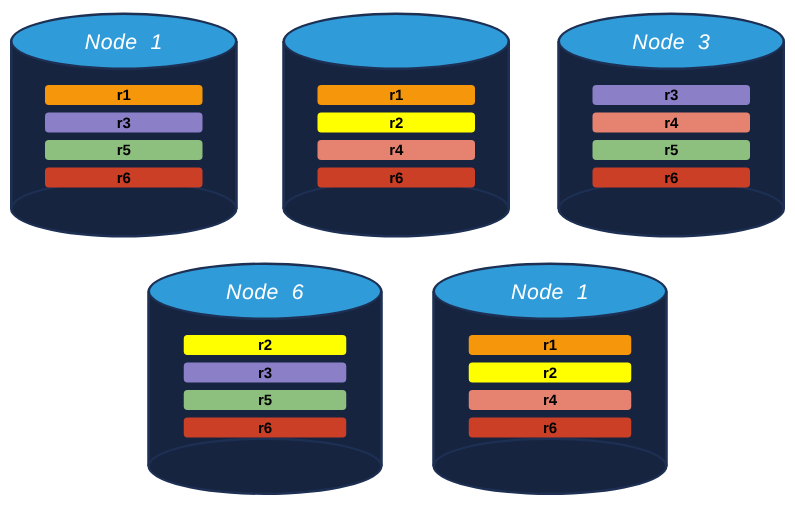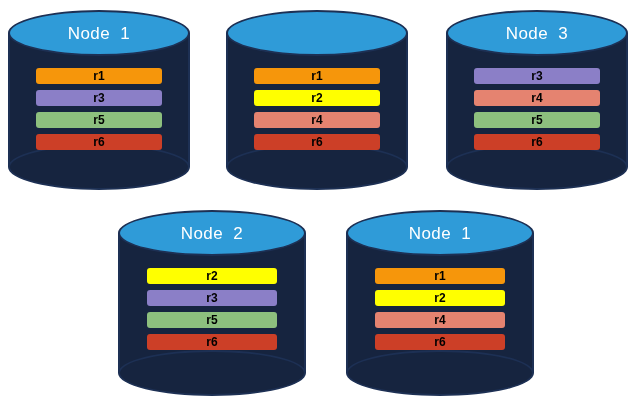--- a/index.html
+++ b/index.html
@@ -57,20 +57,21 @@
     left: 0;
     width: 100%;
     text-align: center;
     color: #ffffff;
     font-size: 17px;
     font-weight: 400;
     letter-spacing: 0.4px;
     white-space: pre;
     z-index: 4;
     font-family: "Liberation Sans", sans-serif;
+    font-style: italic;
   }
   .replicas {
     position: absolute;
     left: 0;
     width: 100%;
     z-index: 5;
     display: flex;
     flex-direction: column;
     border-radius: 17px;
   }
@@ -134,21 +135,21 @@
         <div class="replica-spacer"></div>
         <div class="replica-bar" style="background: rgb(141, 192, 126);">r5</div>
         <div class="replica-spacer"></div>
         <div class="replica-bar" style="background: rgb(204, 63, 39);">r6</div>
       </div>
     </div>
     <div class="node" style="left: 118px; top: 210px; width: 188px; height: 186px;">
       <div class="cyl-body" style="top: 23px; height: 140px;"></div>
       <div class="cyl-bottom" style="top: 140px; height: 46px;"></div>
       <div class="cyl-top" style="top: 0px; height: 46px;"></div>
-      <div class="node-label" style="top: 14px;">Node  2</div>
+      <div class="node-label" style="top: 14px;">Node  6</div>
       <div class="replicas" style="top: 58px; padding-left: 29px; padding-right: 29px; box-sizing: border-box; height: 82px;">
         <div class="replica-bar" style="background: rgb(255, 255, 0);">r2</div>
         <div class="replica-spacer"></div>
         <div class="replica-bar" style="background: rgb(139, 127, 199);">r3</div>
         <div class="replica-spacer"></div>
         <div class="replica-bar" style="background: rgb(141, 192, 126);">r5</div>
         <div class="replica-spacer"></div>
         <div class="replica-bar" style="background: rgb(204, 63, 39);">r6</div>
       </div>
     </div>

